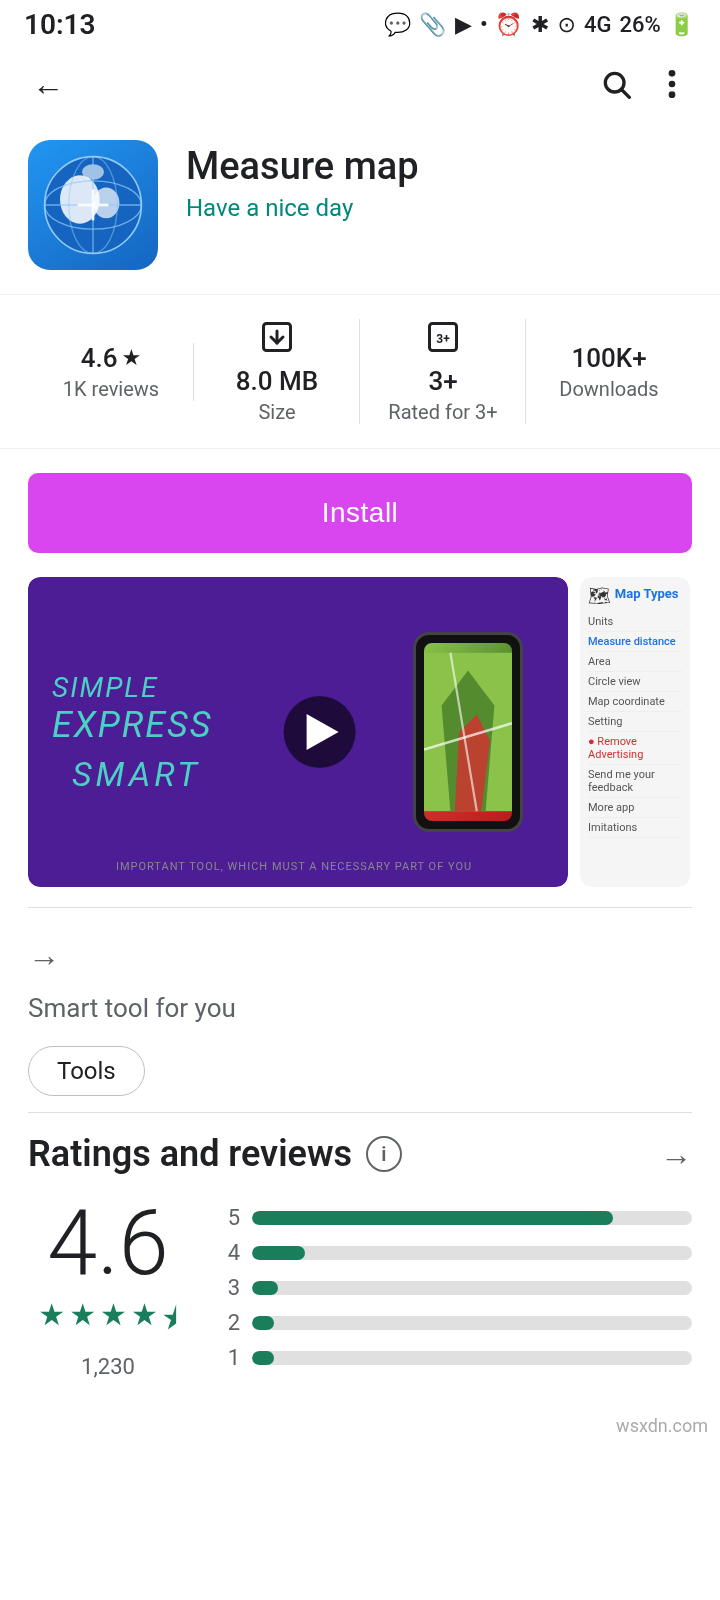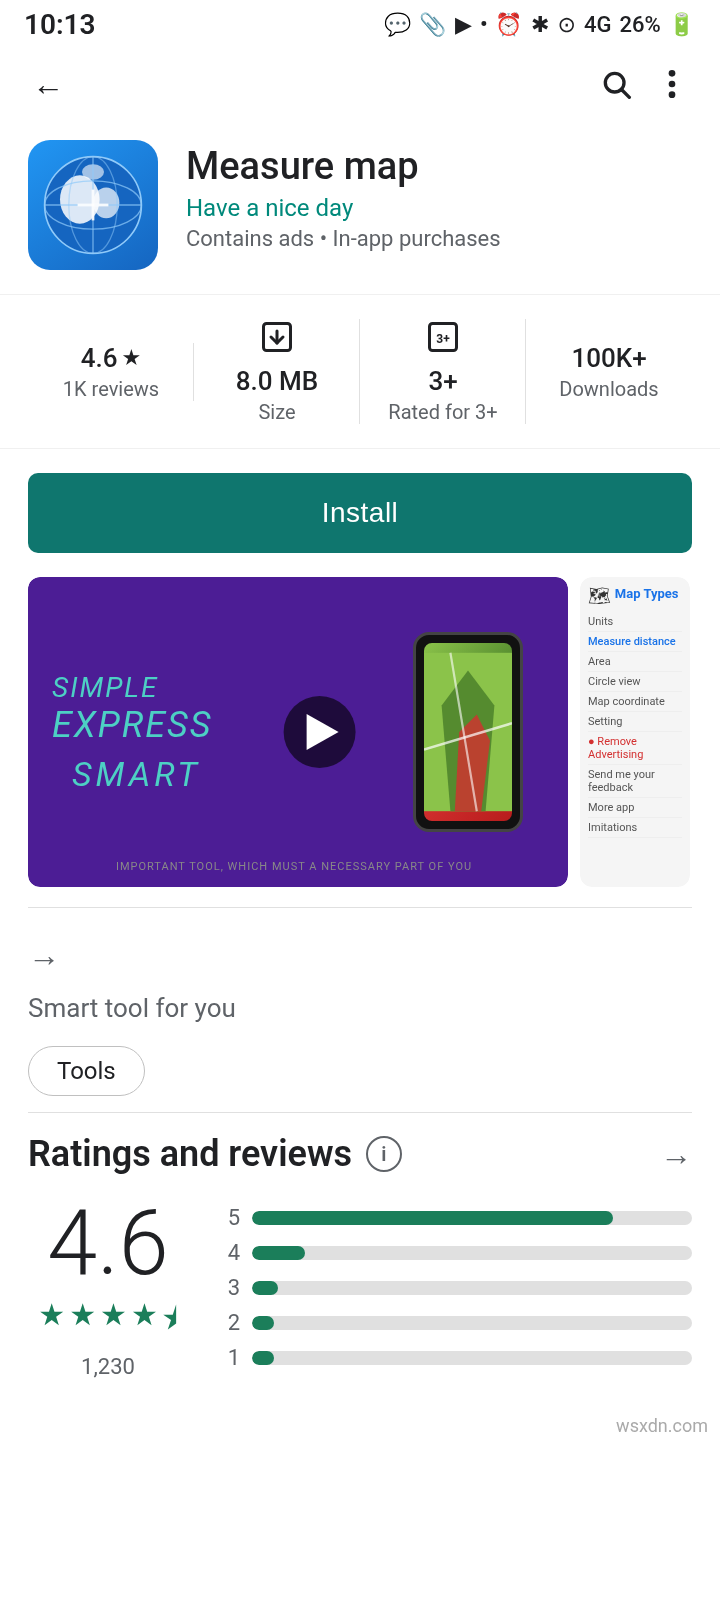--- a/index.html
+++ b/index.html
@@ -94,21 +94,21 @@
       color: #202124;
       display: flex; align-items: center; gap: 4px;
     }
     .stat-label { font-size: 20px; color: #5f6368; margin-top: 4px; }
     .star-icon { color: #202124; font-size: 22px; }
     .stat-icon { font-size: 36px; margin-bottom: 2px; }
 
     
     .install-btn {
       margin: 24px 28px;
-      background: #0f766e;
+      background: #d946ef;
       color: white;
       border: none;
       border-radius: 10px;
       height: 80px;
       font-size: 28px;
       font-weight: 500;
       width: calc(100% - 56px);
       cursor: pointer;
       letter-spacing: 0.5px;
     }
@@ -372,21 +372,20 @@
       <ellipse cx="50" cy="50" rx="44" ry="22" fill="none" stroke="#90CAF9" stroke-width="1.2" opacity="0.7"></ellipse>
       <ellipse cx="50" cy="50" rx="22" ry="44" fill="none" stroke="#90CAF9" stroke-width="1.2" opacity="0.5"></ellipse>
 
       <line x1="50" y1="36" x2="50" y2="64" stroke="#fff" stroke-width="2.5" opacity="0.9"></line>
       <line x1="36" y1="50" x2="64" y2="50" stroke="#fff" stroke-width="2.5" opacity="0.9"></line>
     </svg>
   </div>
   <div class="app-info">
     <div class="app-title">Measure map</div>
     <div class="app-developer">Have a nice day</div>
-    <div class="app-meta">Contains ads  •  In-app purchases</div>
   </div>
 </div>
 
 
 <div class="stats-row">
   <div class="stat-item">
     <div class="stat-value">
       <span>4.6</span>
       <span class="star-icon">★</span>
     </div>

